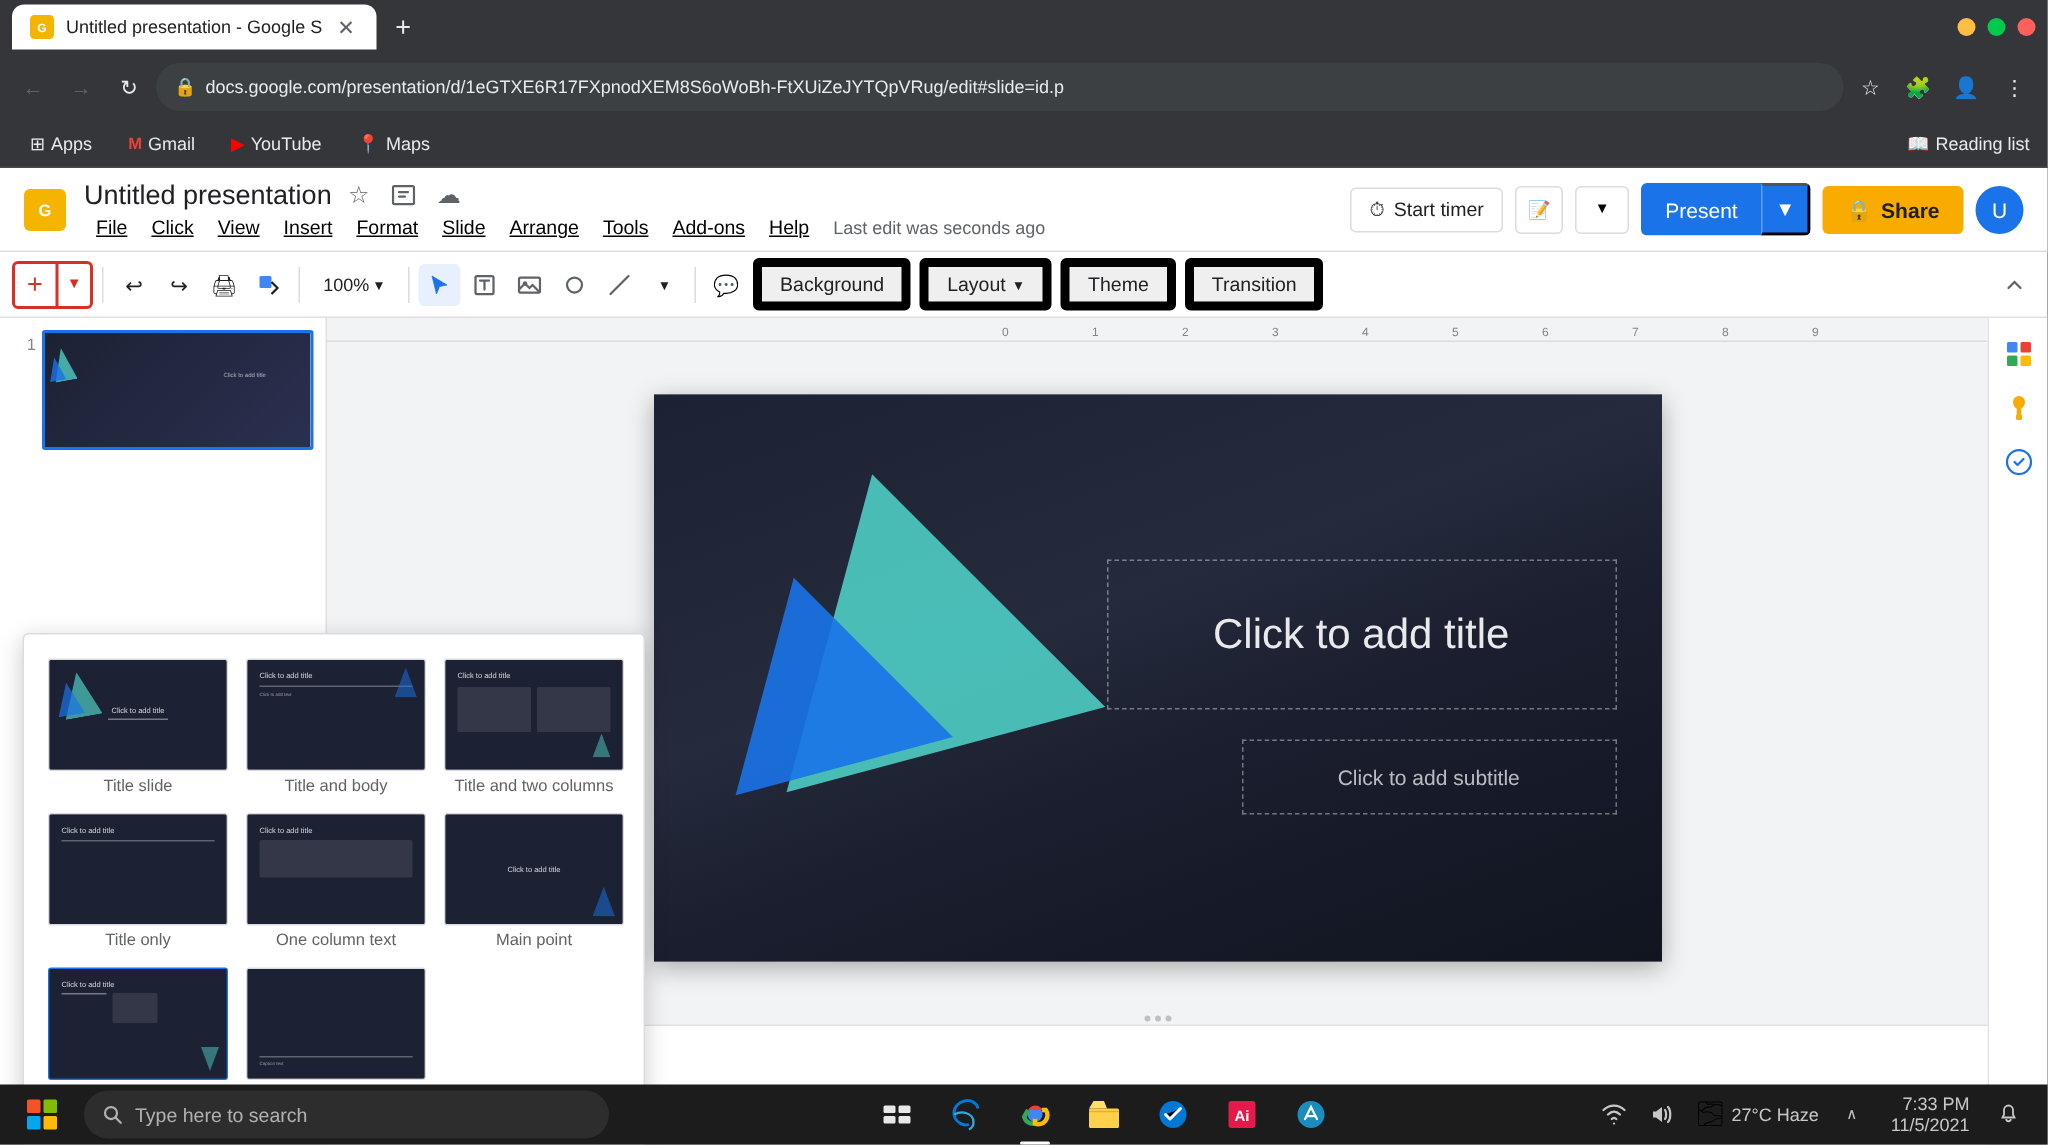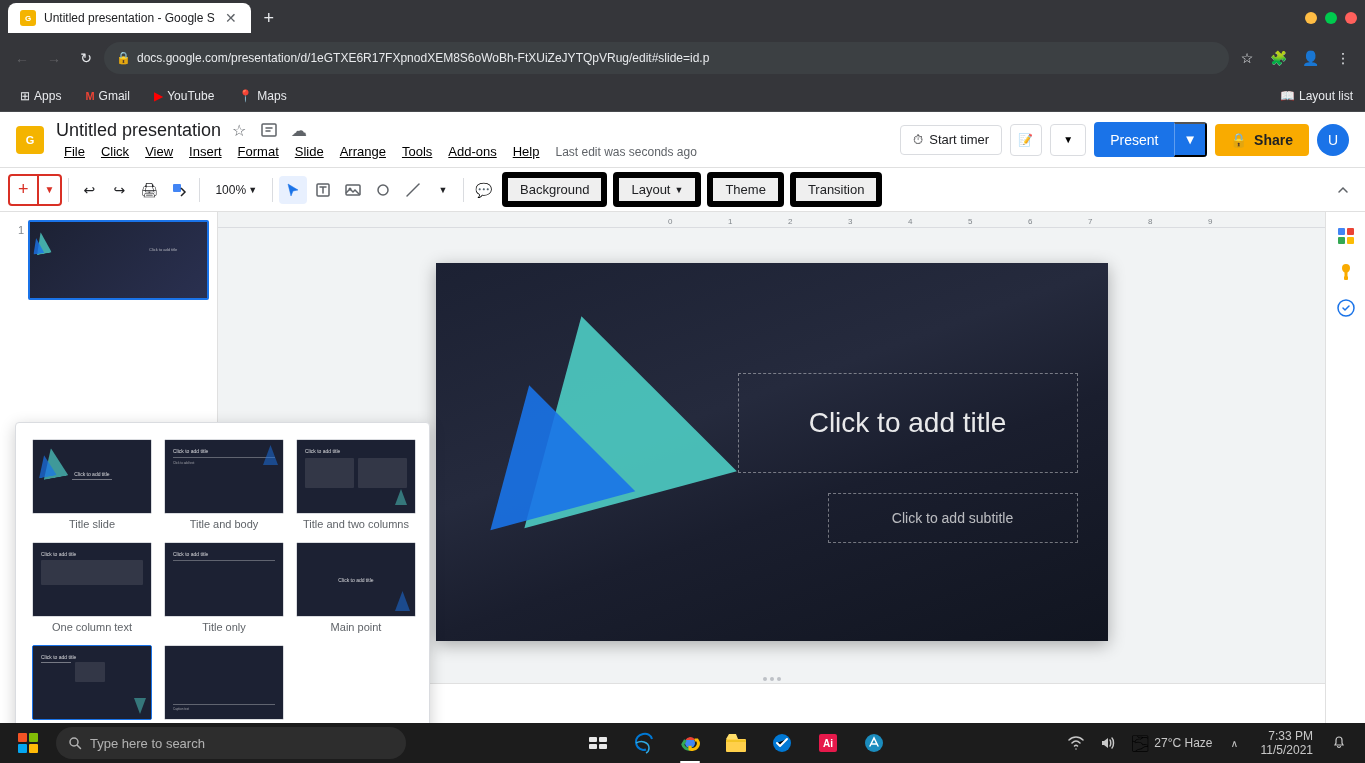--- a/index.html
+++ b/index.html
@@ -176,21 +176,21 @@
     <div class="bookmark-item">
       <span style="color:#ff0000;">▶</span>
       <span>YouTube</span>
     </div>
     <div class="bookmark-item">
       <span style="color:#4285f4;">📍</span>
       <span>Maps</span>
     </div>
     <div class="reading-list-btn">
       <span>📖</span>
-      <span>Layout list</span>
+      <span>Reading list</span>
     </div>
   </div>
 
 </div>
 
 <div class="app-container">
 
   <div class="title-bar">
     <div class="app-icon">
       <svg width="20" height="20" viewBox="0 0 20 20">
@@ -368,38 +368,38 @@
               <div style="position:absolute;bottom:8px;right:8px;width:12px;height:16px;background:rgba(78,205,196,0.5);clip-path:polygon(50% 0%,0% 100%,100% 100%);"></div>
             </div>
           </div>
           <span class="layout-label">Title and two columns</span>
         </div>
 
         <div class="layout-item">
           <div class="layout-thumb">
             <div style="position:absolute;top:0;left:0;right:0;bottom:0;background:#1c2133;">
               <div style="position:absolute;top:8px;left:8px;right:8px;">
+                <div style="font-size:5px;color:rgba(255,255,255,0.8);">Click to add title</div>
+                <div style="width:100%;height:1px;background:rgba(255,255,255,0.3);margin-top:3px;"></div>
+              </div>
+            </div>
+          </div>
+          <span class="layout-label">Title only</span>
+        </div>
+
+        <div class="layout-item">
+          <div class="layout-thumb">
+            <div style="position:absolute;top:0;left:0;right:0;bottom:0;background:#1c2133;">
+              <div style="position:absolute;top:8px;left:8px;right:8px;">
                 <div style="font-size:5px;color:rgba(255,255,255,0.8);margin-bottom:3px;">Click to add title</div>
                 <div style="width:100%;height:25px;background:rgba(255,255,255,0.1);border-radius:1px;"></div>
               </div>
             </div>
           </div>
           <span class="layout-label">One column text</span>
-        </div>
-
-        <div class="layout-item">
-          <div class="layout-thumb">
-            <div style="position:absolute;top:0;left:0;right:0;bottom:0;background:#1c2133;">
-              <div style="position:absolute;top:8px;left:8px;right:8px;">
-                <div style="font-size:5px;color:rgba(255,255,255,0.8);">Click to add title</div>
-                <div style="width:100%;height:1px;background:rgba(255,255,255,0.3);margin-top:3px;"></div>
-              </div>
-            </div>
-          </div>
-          <span class="layout-label">Title only</span>
         </div>
 
         <div class="layout-item">
           <div class="layout-thumb">
             <div style="position:absolute;top:0;left:0;right:0;bottom:0;background:#1c2133;">
               <div style="position:absolute;top:50%;left:50%;transform:translate(-50%,-50%);font-size:5px;color:rgba(255,255,255,0.8);white-space:nowrap;">Click to add title</div>
               <div style="position:absolute;bottom:5px;right:5px;width:15px;height:20px;background:rgba(26,115,232,0.5);clip-path:polygon(50% 100%,0% 0%,100% 0%);transform:rotate(180deg);"></div>
             </div>
           </div>
           <span class="layout-label">Main point</span>

